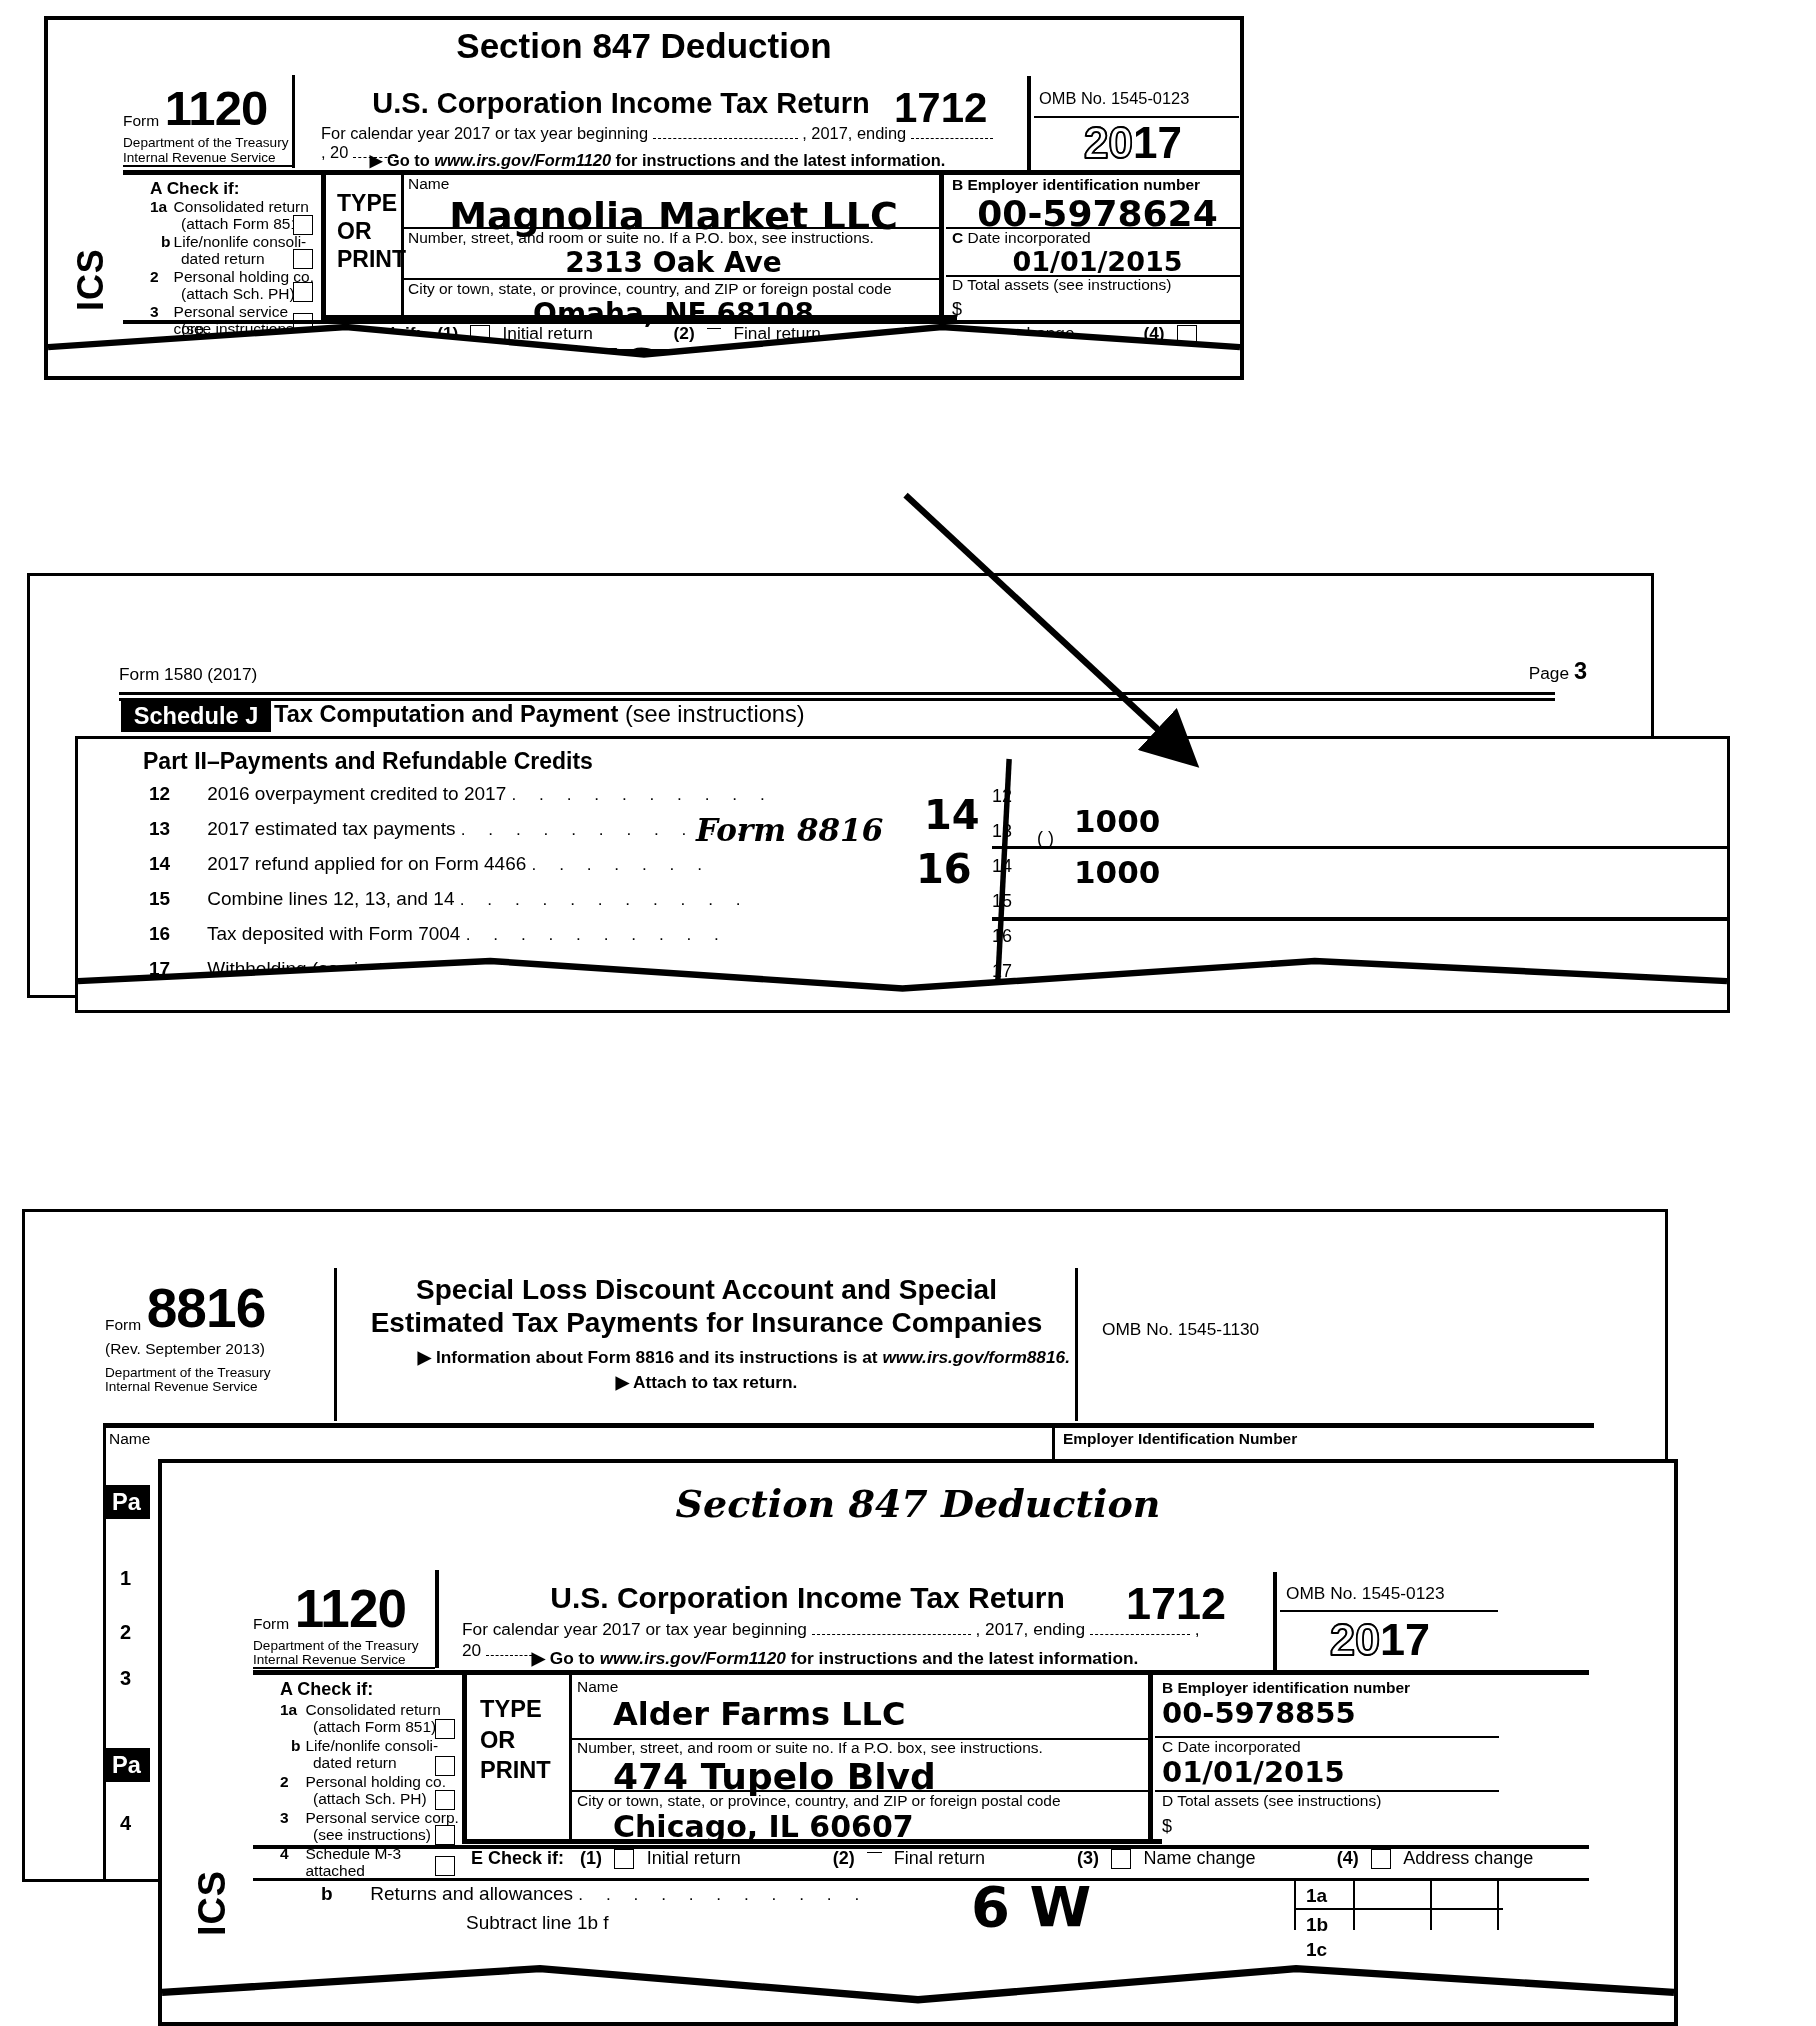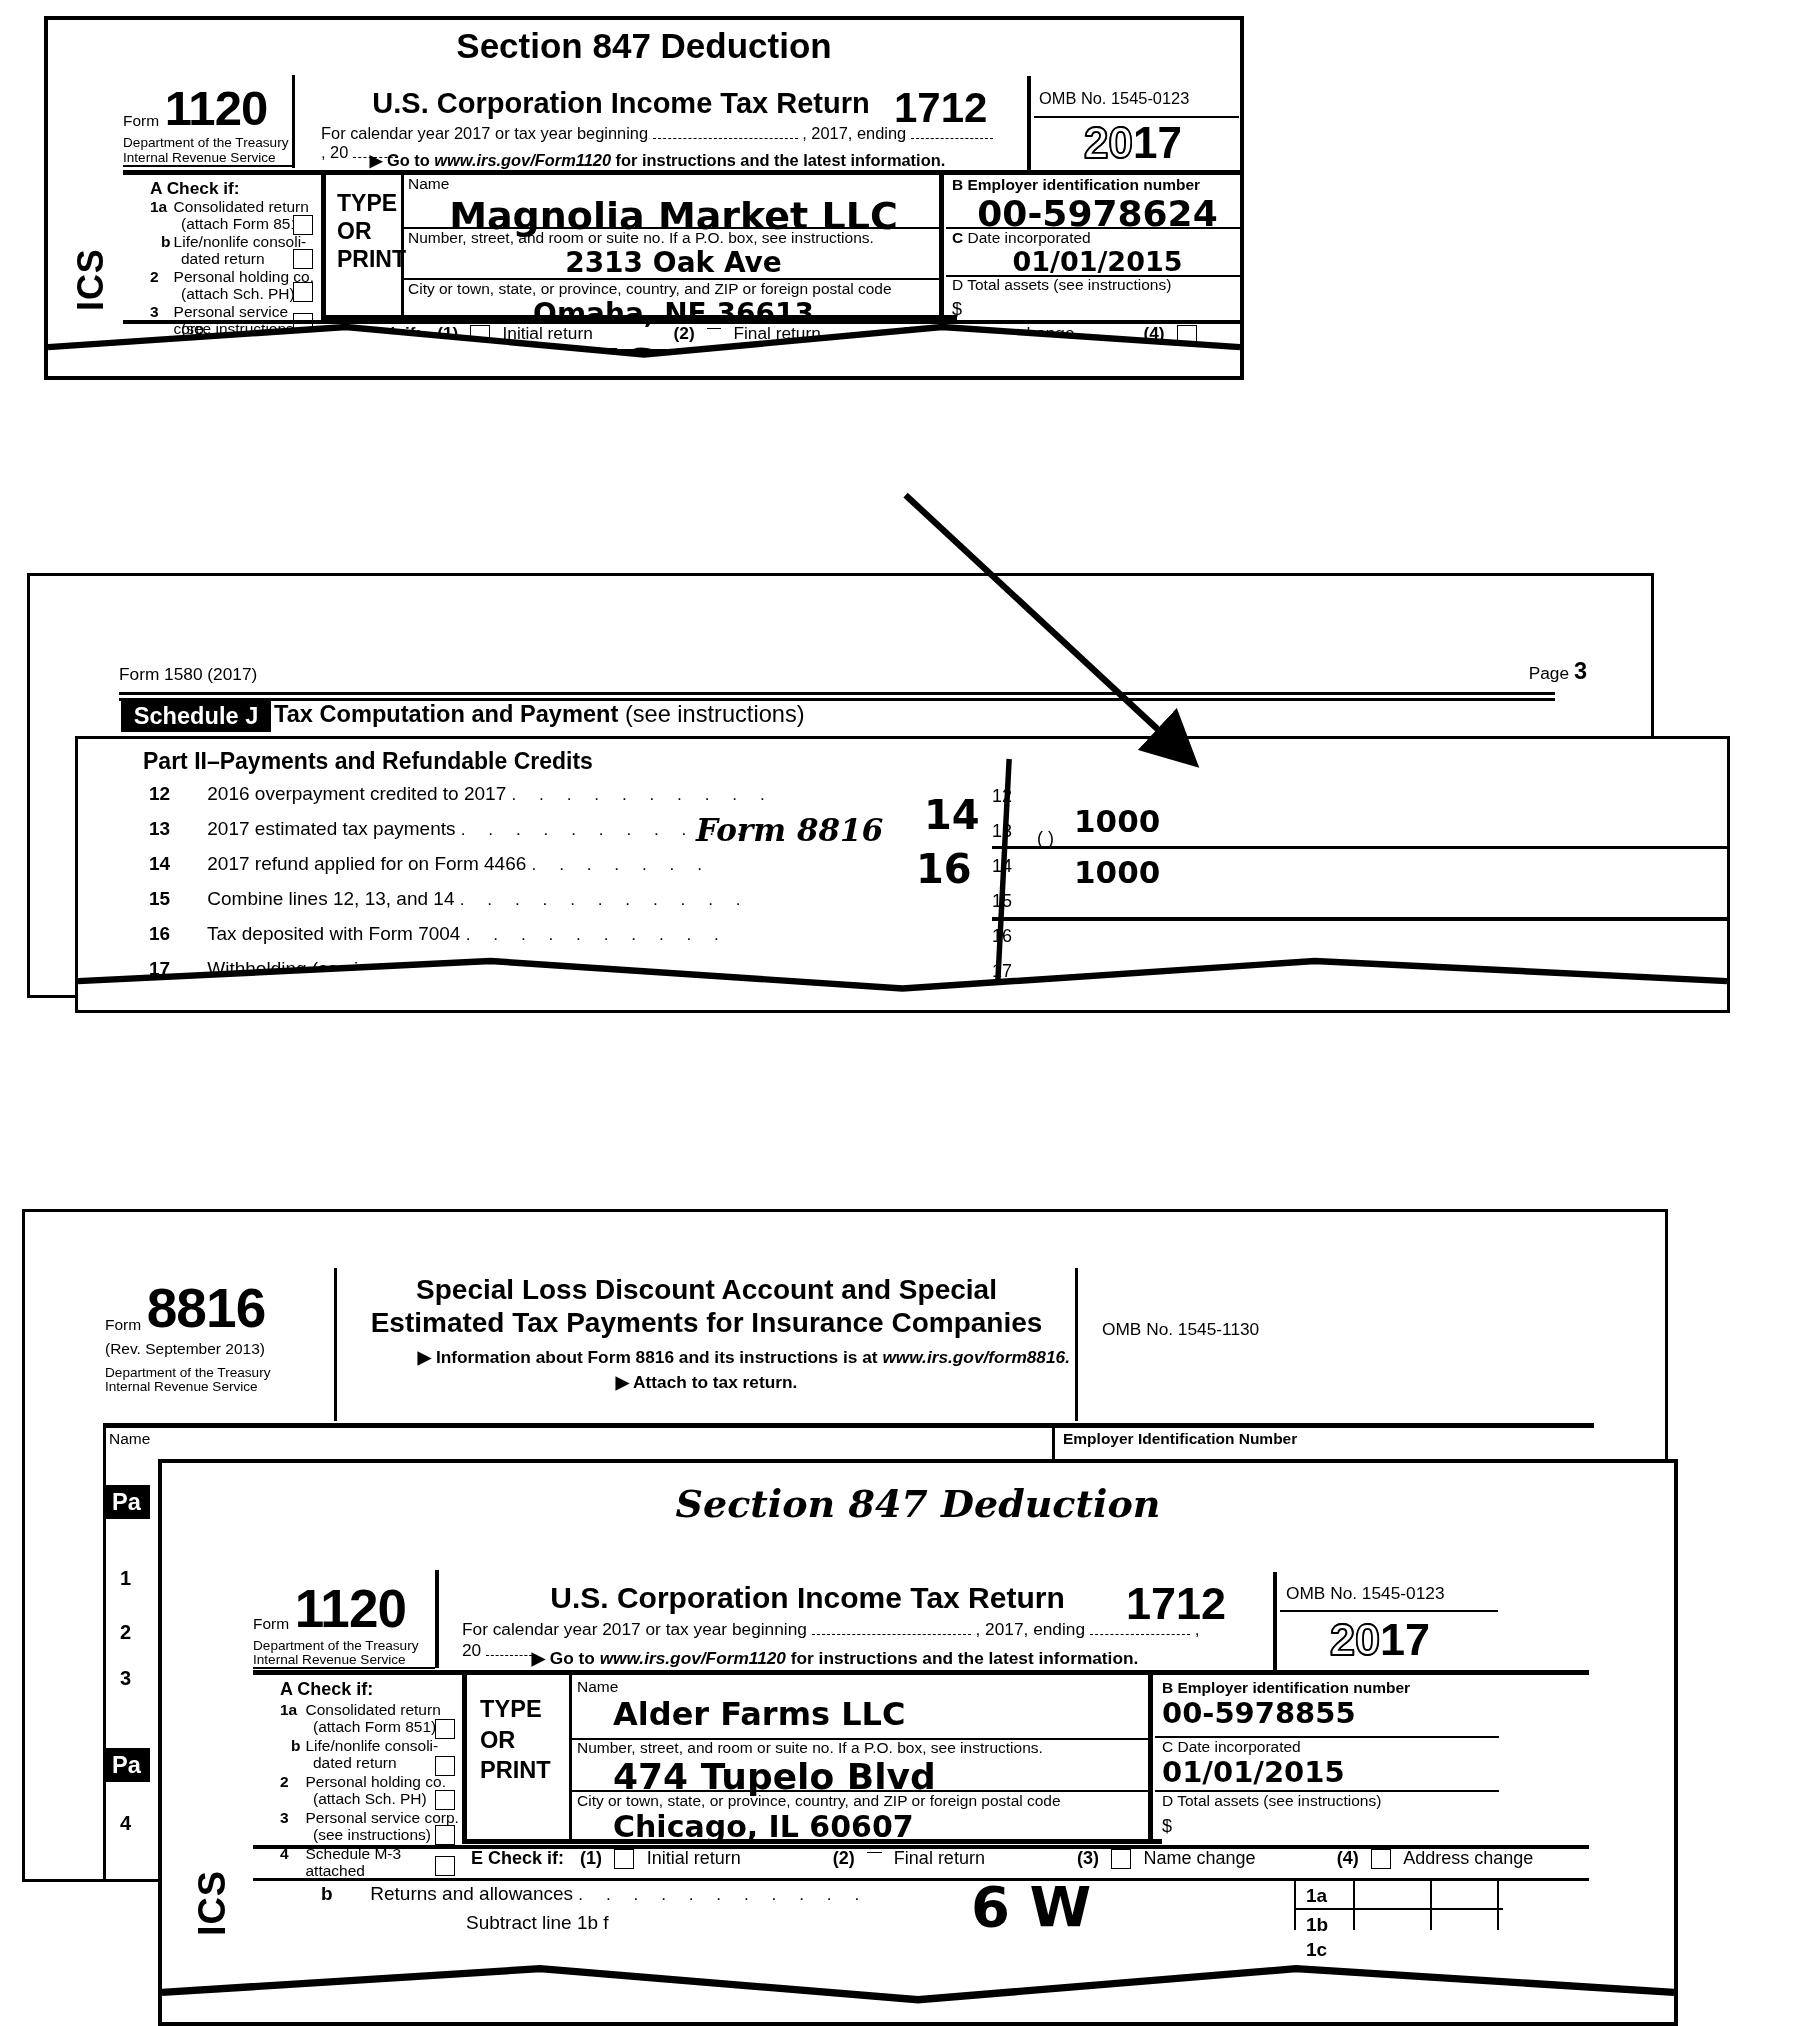--- a/index.html
+++ b/index.html
@@ -157,21 +157,21 @@
       <div class="hand" style="font-size:38px; text-align:center; margin-top:1.8px;">Magnolia Market LLC</div>
     </div>
     <div class="hline" style="left:355px; top:207px; width:536px; height:1.8px;"></div>
     <div style="position:absolute; left:360px; top:209px; width:531px;">
       <div class="small">Number, street, and room or suite no. If a P.O. box, see instructions.</div>
       <div class="hand" style="font-size:28px; text-align:center;">2313 Oak Ave</div>
     </div>
     <div class="hline" style="left:355px; top:258px; width:536px; height:1.8px;"></div>
     <div style="position:absolute; left:360px; top:260px; width:531px;">
       <div class="small">City or town, state, or province, country, and ZIP or foreign postal code</div>
-      <div class="hand" style="font-size:28px; text-align:center;">Omaha, NE 36613</div>
+      <div class="hand" style="font-size:28px; text-align:center;">Omaha, NE 68108</div>
     </div>
 
     <div class="vline" style="left:891px; top:151px; width:4.5px; height:147px;"></div>
     <div style="position:absolute; left:904px; top:156px; width:291px;">
       <div class="small bold">B  Employer identification number</div>
       <div class="hand" style="font-size:36px; text-align:center;">00-5978624</div>
     </div>
     <div class="hline" style="left:898px; top:207px; width:295px; height:1.8px;"></div>
     <div style="position:absolute; left:904px; top:209px; width:291px;">
       <div class="small"><span class="bold">C</span> <span id="dtop">Date incorporated</span></div>

